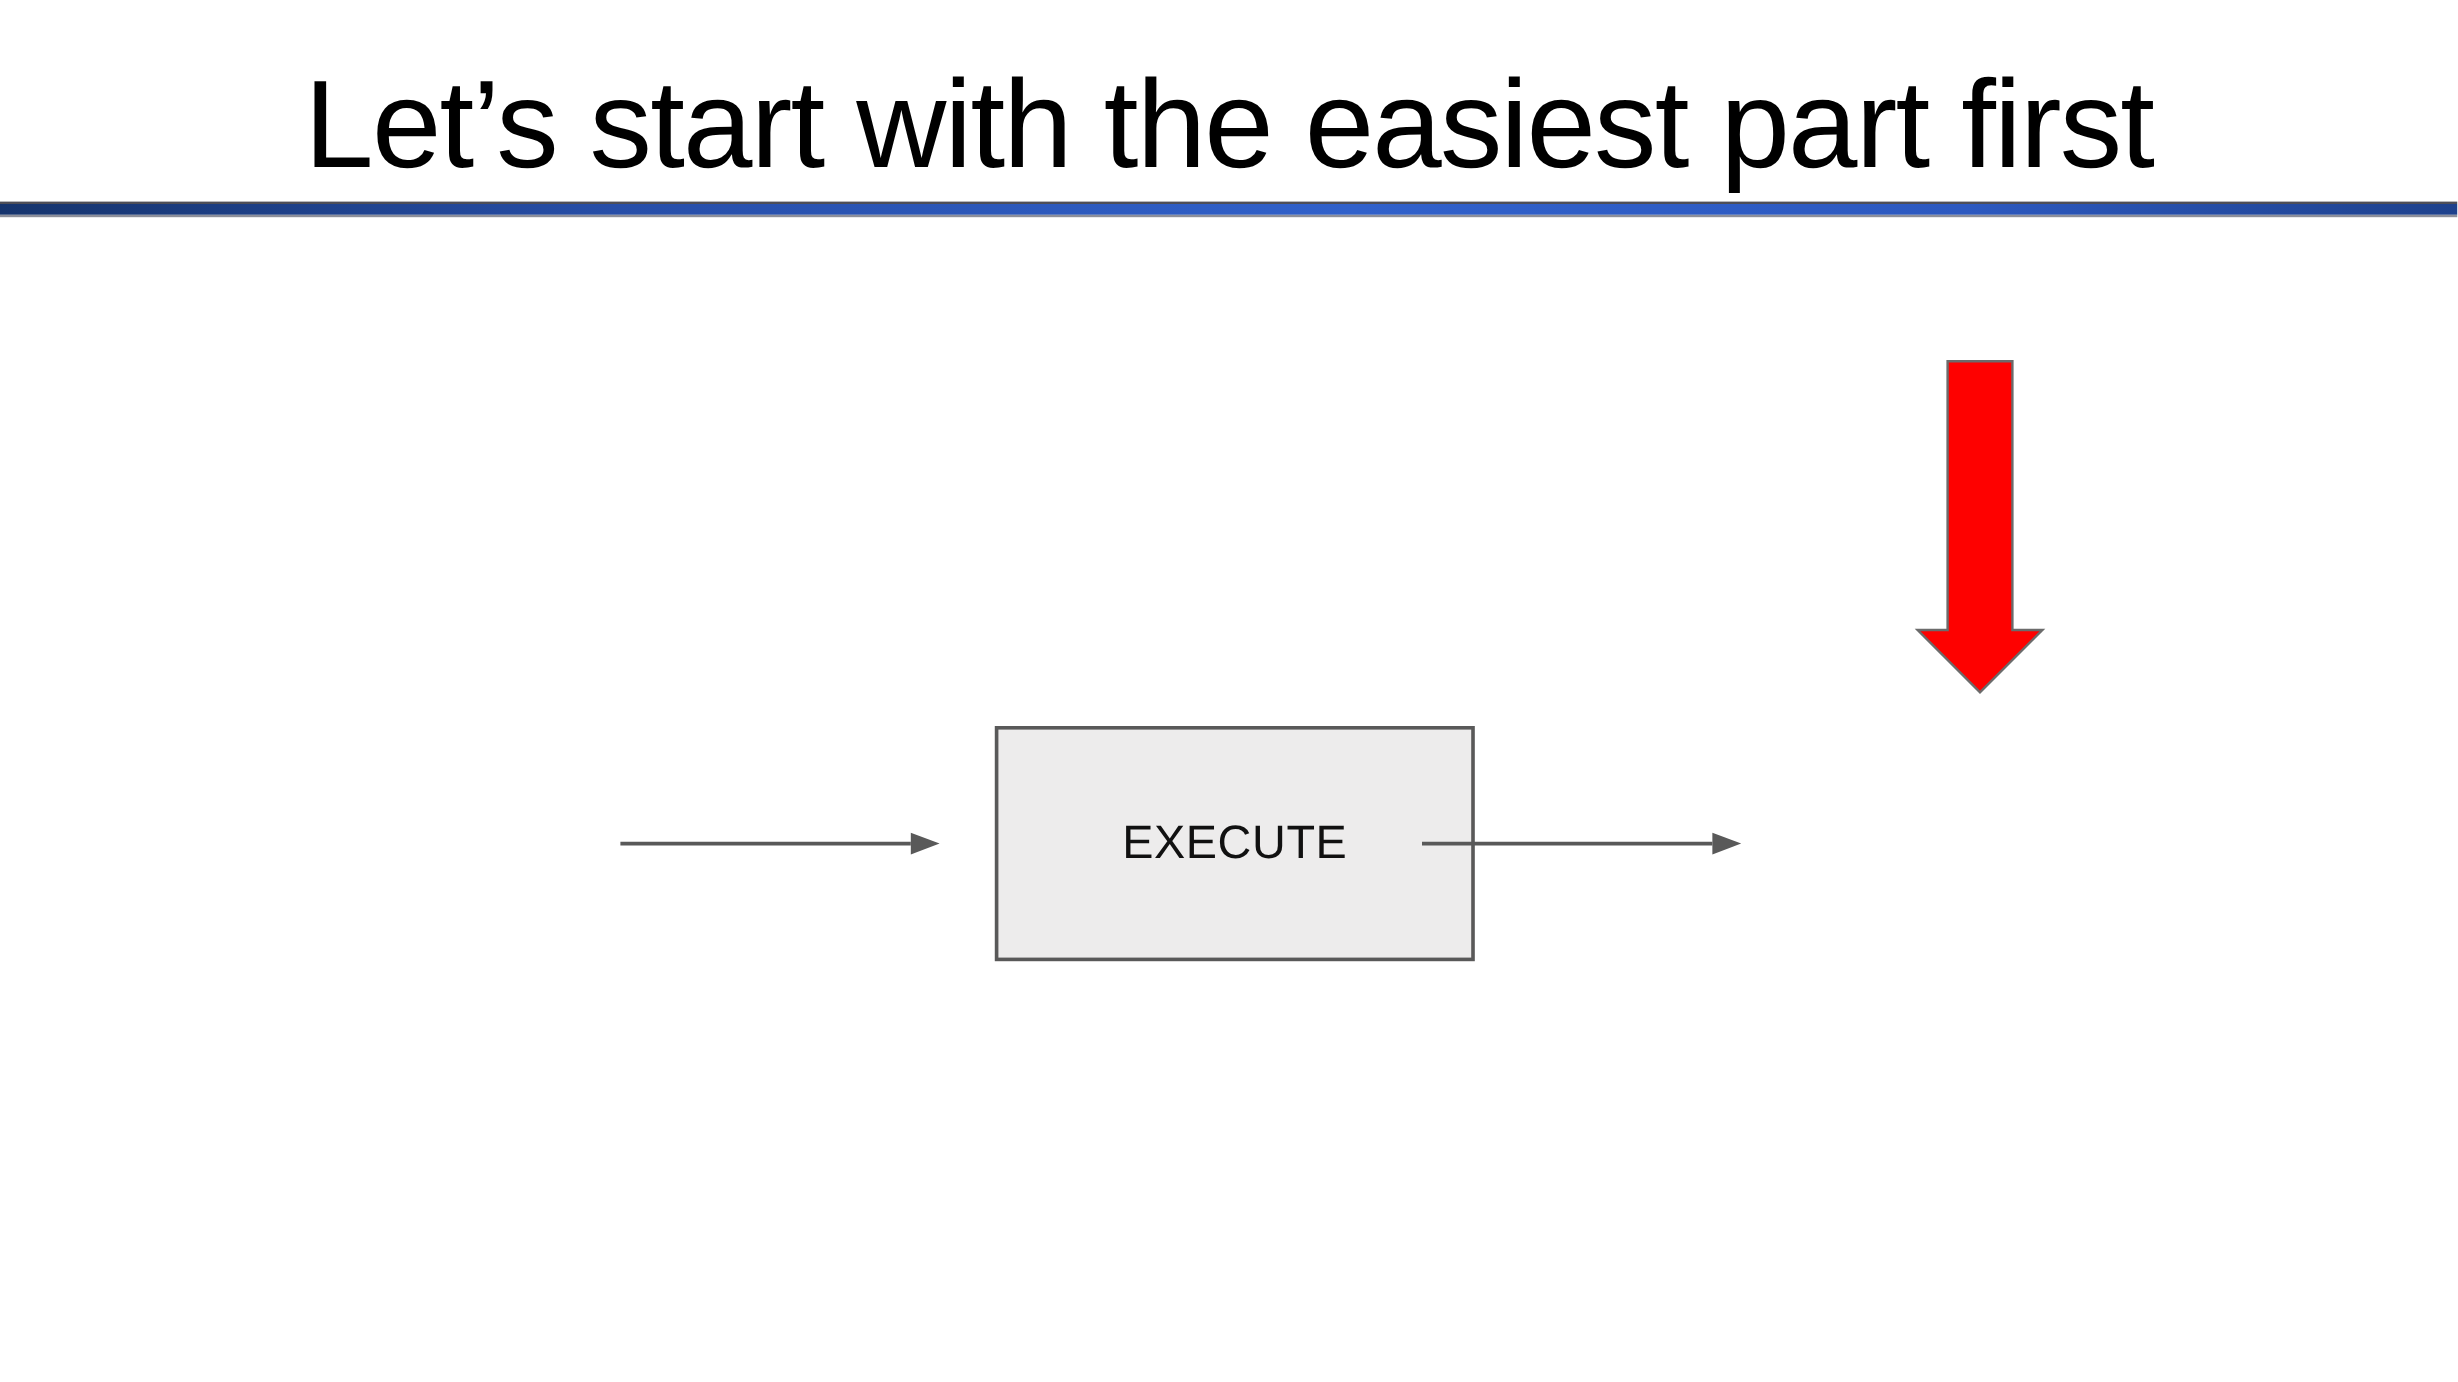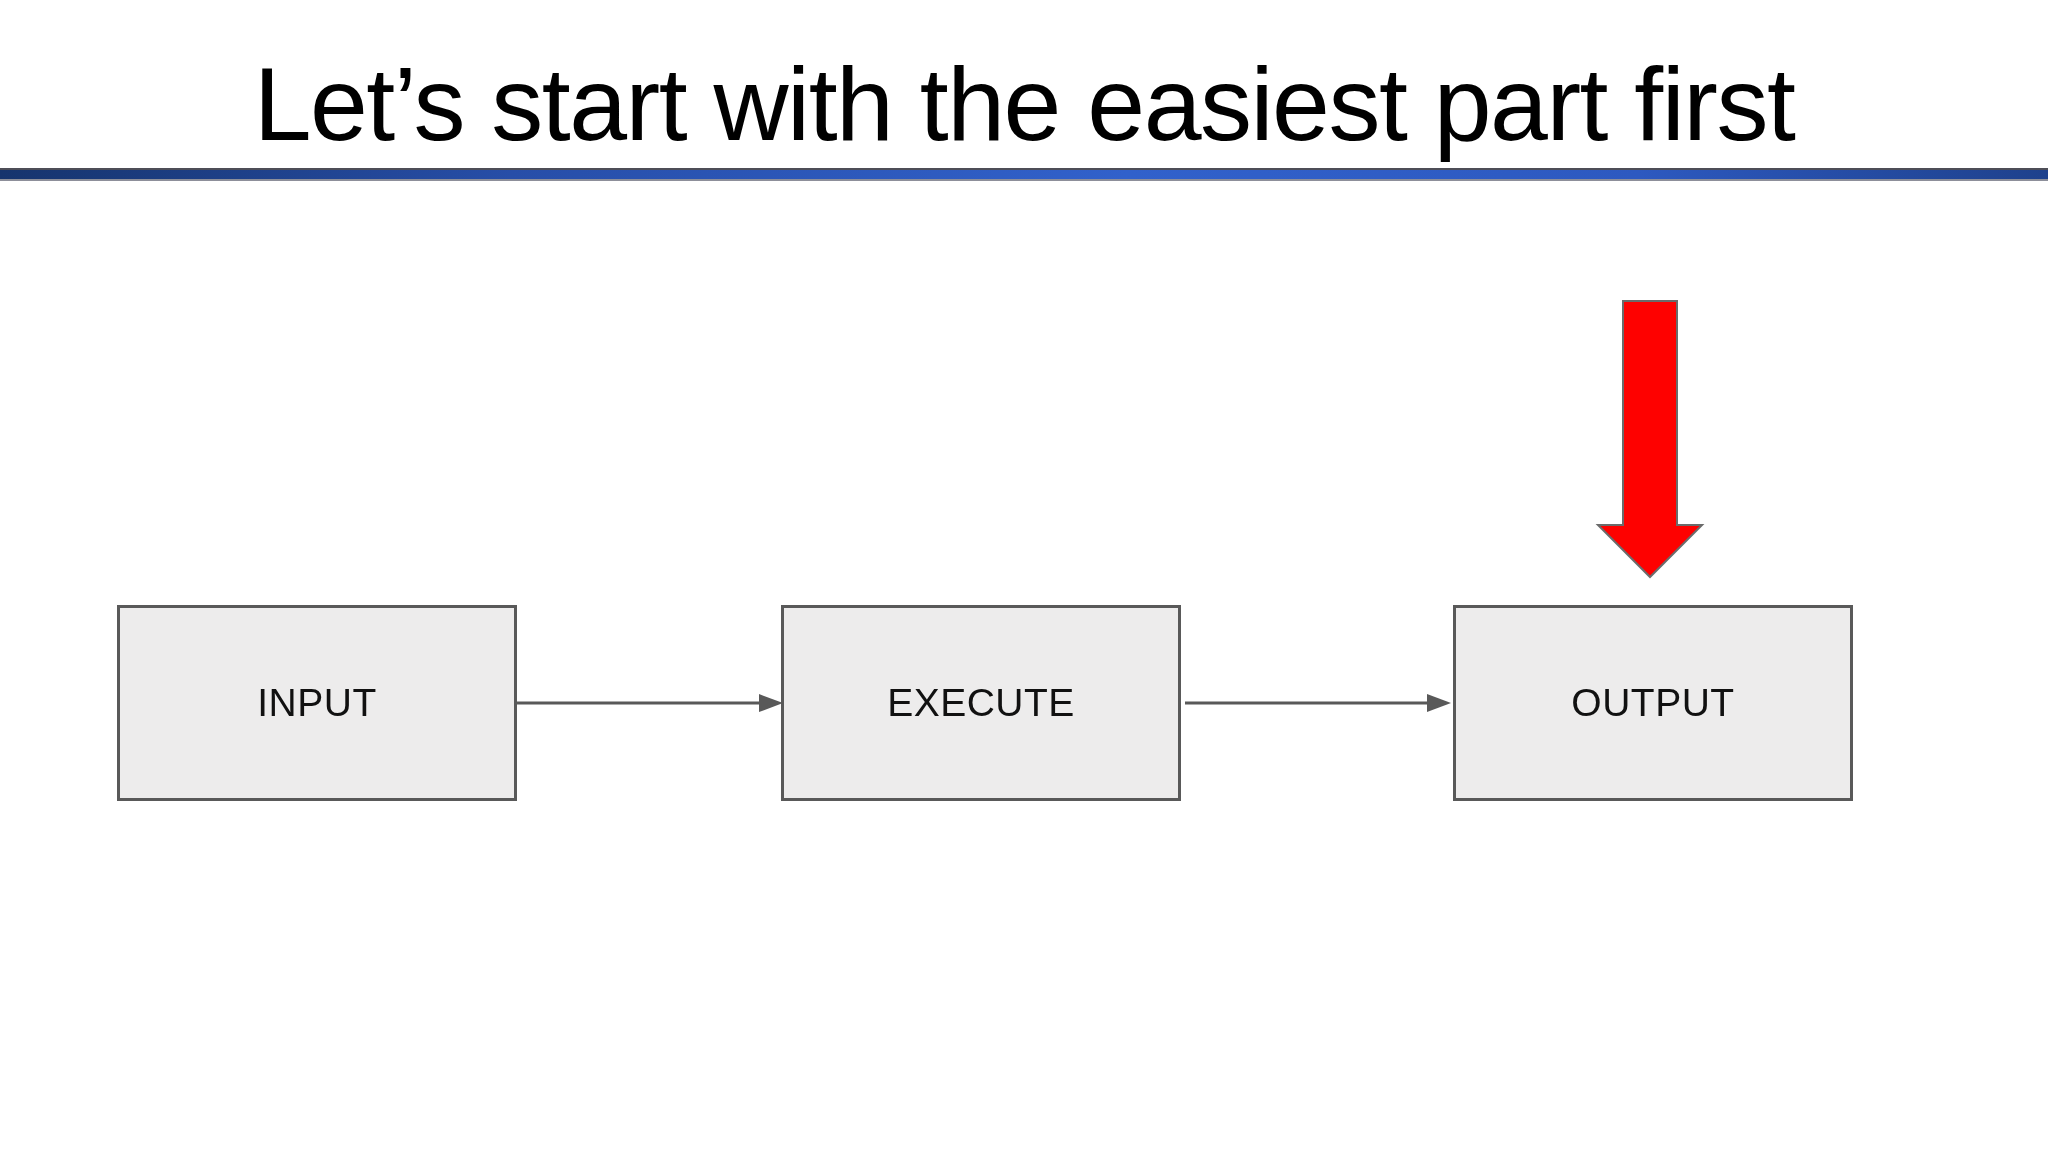--- a/index.html
+++ b/index.html
@@ -52,21 +52,21 @@
   .node{
     position:absolute;
     top:605px;
     width:400px;height:196px;
     box-sizing:border-box;
     background:var(--box-fill);
     border:3px solid var(--box-border);
     display:flex;align-items:center;justify-content:center;
   }
   .node-input{left:117px;}
-  .node-execute{left:781px;}
+  .node-execute{left:829px;}
   .node-output{left:1453px;}
   .node-label{
     font-size:39px;
     letter-spacing:0.5px;
     color:var(--node-text);
   }
   .connector{
     position:absolute;
     top:687px;
     width:268px;height:32px;
@@ -97,36 +97,30 @@
   <div class="title">Let’s start with the easiest part first</div>
 
   <div class="accent-line"></div>
 
   <div class="diagram">
 
     <svg class="red-arrow" viewBox="0 0 112 284" aria-hidden="true">
       <polygon class="red-arrow-shape" points="28,3 82,3 82,227 107,227 55,279 3,227 28,227"></polygon>
     </svg>
 
-    <div class="node node-input">
-      <span class="node-label">INPUT</span>
-    </div>
 
     <svg class="connector connector-a" viewBox="0 0 268 32" aria-hidden="true">
       <line class="connector-line" x1="0" y1="16" x2="242" y2="16"></line>
       <polygon class="connector-head" points="242,7 266,16 242,25"></polygon>
     </svg>
 
     <div class="node node-execute">
       <span class="node-label">EXECUTE</span>
     </div>
 
     <svg class="connector connector-b" viewBox="0 0 268 32" aria-hidden="true">
       <line class="connector-line" x1="0" y1="16" x2="242" y2="16"></line>
       <polygon class="connector-head" points="242,7 266,16 242,25"></polygon>
     </svg>
 
-    <div class="node node-output">
-      <span class="node-label">OUTPUT</span>
-    </div>
 
   </div>
 </div>
 
 </body></html>

